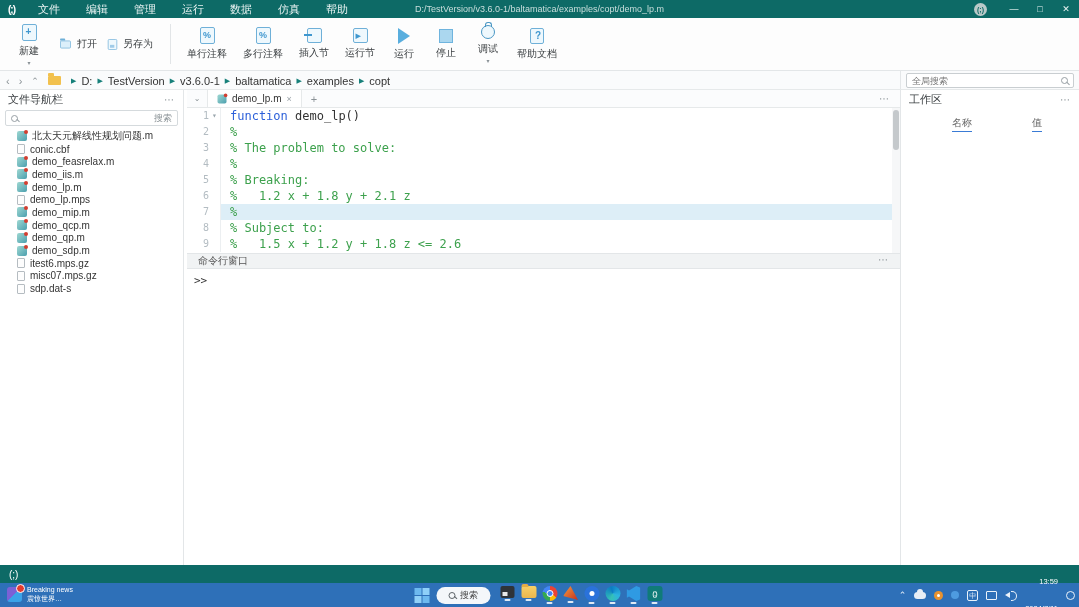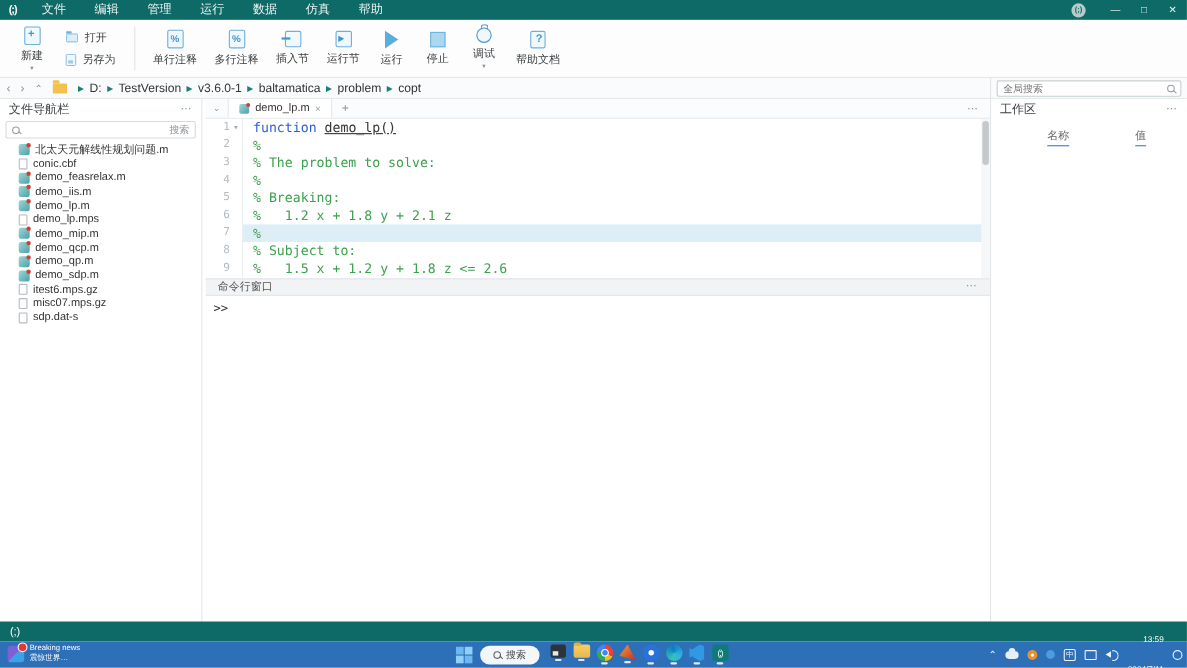--- a/index.html
+++ b/index.html
@@ -18,21 +18,21 @@
     font-size:7px; text-align:center; line-height:13px; font-weight:bold; margin-right:14px; }
   .win-btn { width:26px; text-align:center; font-size:9px; color:#e9f3f2; line-height:18px; }
 
   
   .toolbar { position:absolute; top:18px; left:0; right:0; height:53px; background:#fdfdfd;
     border-bottom:1px solid #e3e6e8; display:flex; align-items:center; padding-left:8px; }
   .tb-big { display:flex; flex-direction:column; align-items:center; justify-content:center;
     gap:3px; padding:2px 8px; min-width:42px; height:48px; border-radius:3px; }
   .tb-label { font-size:10px; color:#3c4043; white-space:nowrap; }
   .tb-caret { font-size:6px; color:#8a9296; line-height:4px; }
-  .tb-stack { display:flex; flex-direction:column; justify-content:flex-end; gap:4px; padding:0 6px;font-family:Liberation Mono, monospace; }
+  .tb-stack { display:flex; justify-content:flex-end; gap:4px; padding:0 6px;font-family:Liberation Mono, monospace; }
   .tb-small { display:flex; align-items:center; gap:5px; font-size:10px; color:#3c4043; padding:1px 3px; border-radius:2px; }
   .tb-small-label { white-space:nowrap; }
   .tb-sep { width:1px; height:40px; background:#e2e5e7; margin:0 8px; }
 
   
   .icon { position:relative; display:inline-block; flex:none; }
   .icon.doc-new { width:15px; height:17px; border:1.5px solid #6fb0d8; background:#eef8fd; border-radius:2px; }
   .icon.doc-new::after { content:"+"; position:absolute; left:3px; top:1px; color:#3f97cf; font-size:10px; font-weight:bold; }
   .icon.folder { width:15px; height:11px; background:#dcEFfa; border:1.5px solid #6fb0d8; border-radius:2px; margin-top:3px; }
   .icon.folder::before { content:""; position:absolute; top:-4px; left:-1px; width:7px; height:3px; background:#6fb0d8; border-radius:1px 1px 0 0; }
@@ -91,21 +91,21 @@
     border-right:1px solid #e6e9ea; color:#333; }
   .tab .fi-m { transform:scale(.9); }
   .tab-close { color:#9aa2a8; font-size:9px; }
   .tab-plus { display:flex; align-items:center; padding:0 9px; color:#8a9296; font-size:11px; }
   .editor { position:relative; height:145px; overflow:hidden; }
   .line { display:flex; height:16px; line-height:16px; font-family:"DejaVu Sans Mono", monospace; font-size:12px; }
   .ln { width:22px; text-align:right; color:#b3bcc2; font-size:10px; flex:none; }
   .fold { width:12px; text-align:center; color:#9aa6ad; font-size:8px; flex:none; border-right:1px solid #eceff1; }
   .code { flex:1; padding-left:9px; white-space:pre; color:#333; }
   .line.active .code { background:#ddeef7; }
-  .c-kw { color:#2b5fd9; } .c-id { color:#333;text-decoration:underline; } .c-cm { color:#3da14d; }
+  .c-kw { color:#2b5fd9; } .c-id { color:#333; } .c-cm { color:#3da14d; }
   .vscroll { position:absolute; top:0; right:0; width:8px; height:100%; background:#f6f7f8; }
   .vthumb { position:absolute; top:2px; right:1px; width:6px; height:40px; background:#c5c9cc; border-radius:3px; }
   .cmd-header { height:16px; background:#f1f3f4; border-top:1px solid #e3e6e8; border-bottom:1px solid #e3e6e8;
     display:flex; align-items:flex-start; padding:0 11px; font-size:10px; color:#555; }
   .cmd-body { padding:5px 7px; font-family:"DejaVu Sans Mono", monospace; font-size:11px; color:#333; }
 
   
   .right-panel { position:absolute; top:90px; right:0; width:179px; bottom:42px; background:#fff; border-left:1px solid #e3e6e8; }
   .ws-cols { display:flex; padding:8px 8px 0 8px; font-size:10px; color:#666;margin-left:43px; }
   .ws-col { flex:none; }
@@ -169,20 +169,21 @@
   <span class="app-logo">(;)</span>
   <nav style="display:flex">
       <span class="menu-item">文件</span>
       <span class="menu-item">编辑</span>
       <span class="menu-item">管理</span>
       <span class="menu-item">运行</span>
       <span class="menu-item">数据</span>
       <span class="menu-item">仿真</span>
       <span class="menu-item">帮助</span>
     </nav>
+  <span class="title-center">D:/TestVersion/v3.6.0-1/baltamatica/examples/copt/demo_lp.m</span>
   <div class="win-controls">
     <span class="win-badge">(;)</span>
     <span class="win-btn">—</span>
     <span class="win-btn">□</span>
     <span class="win-btn">✕</span>
   </div>
 </div>
 
 <div class="toolbar">
     <div class="tb-big">
@@ -246,21 +247,21 @@
   <div class="breadcrumb">
       <span class="bc-sep">▶</span>
       <span class="bc-seg">D:</span>
       <span class="bc-sep">▶</span>
       <span class="bc-seg">TestVersion</span>
       <span class="bc-sep">▶</span>
       <span class="bc-seg">v3.6.0-1</span>
       <span class="bc-sep">▶</span>
       <span class="bc-seg">baltamatica</span>
       <span class="bc-sep">▶</span>
-      <span class="bc-seg">problem</span>
+      <span class="bc-seg">examples</span>
       <span class="bc-sep">▶</span>
       <span class="bc-seg">copt</span>
     </div>
   <div class="rdiv"></div>
   <div class="global-search">
     <input placeholder="全局搜索" style="">
     <span class="mag"></span>
   </div>
 </div>
 

